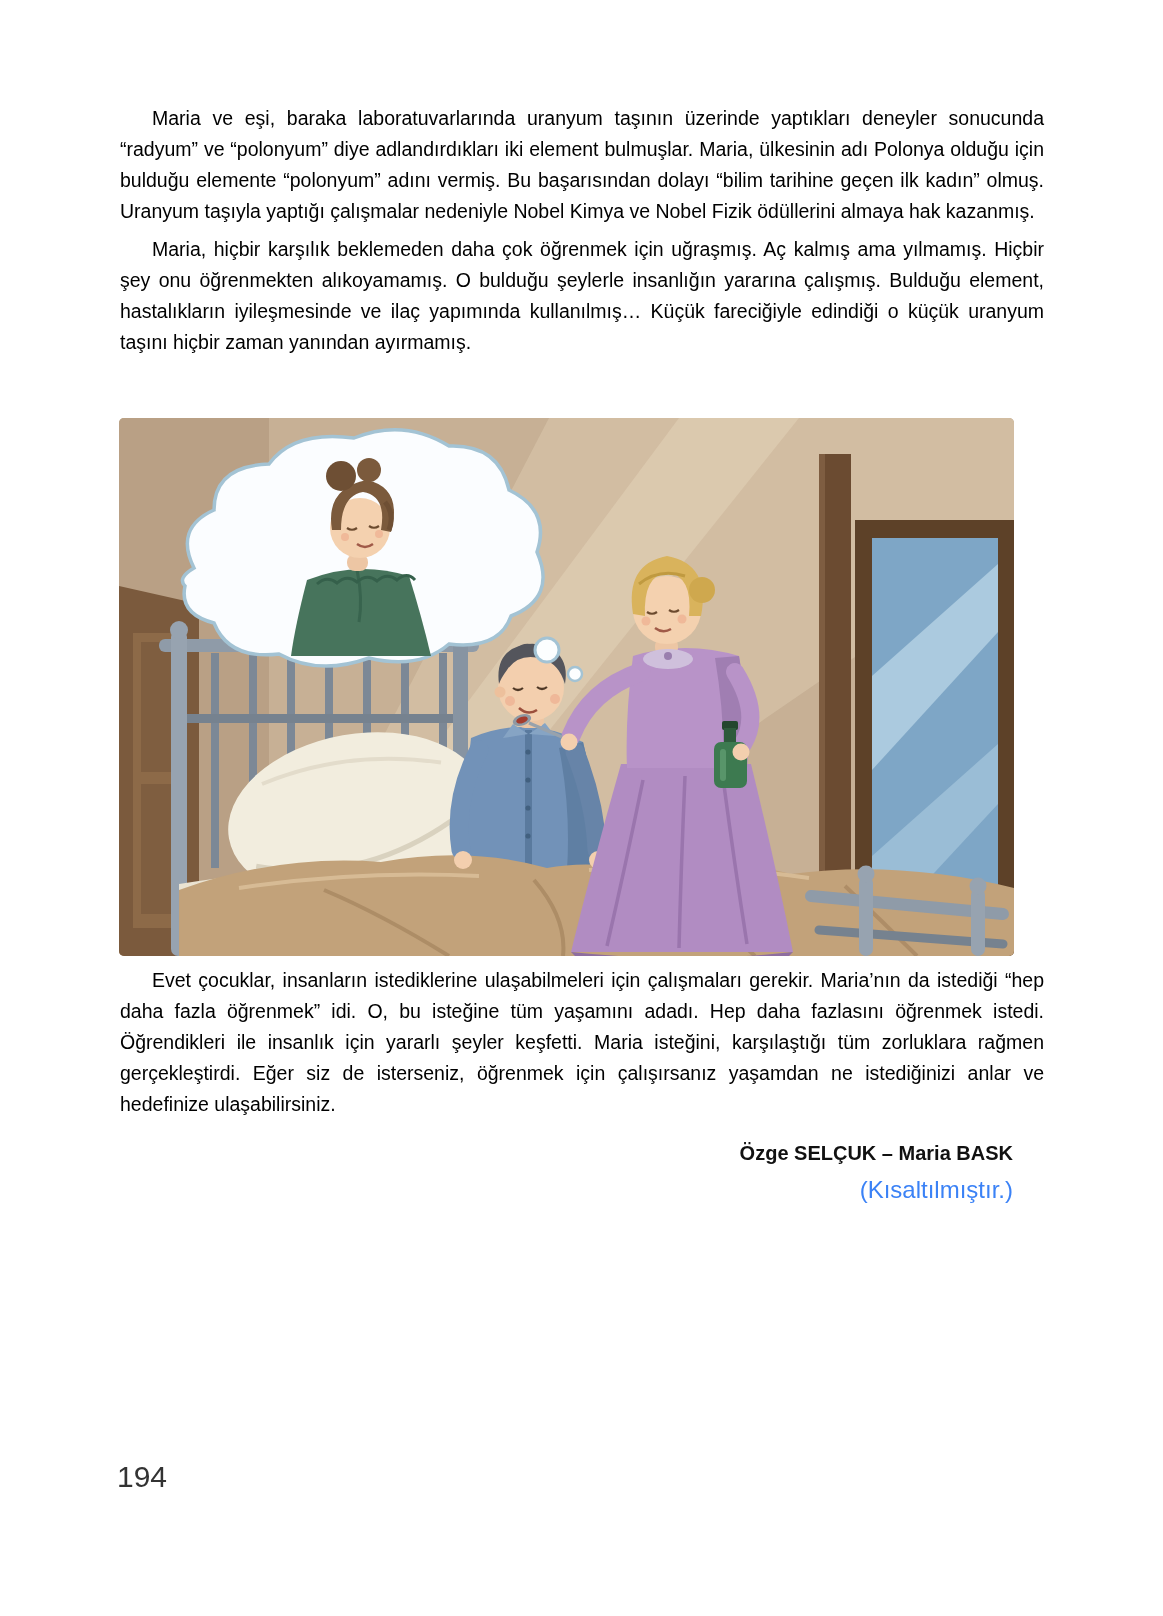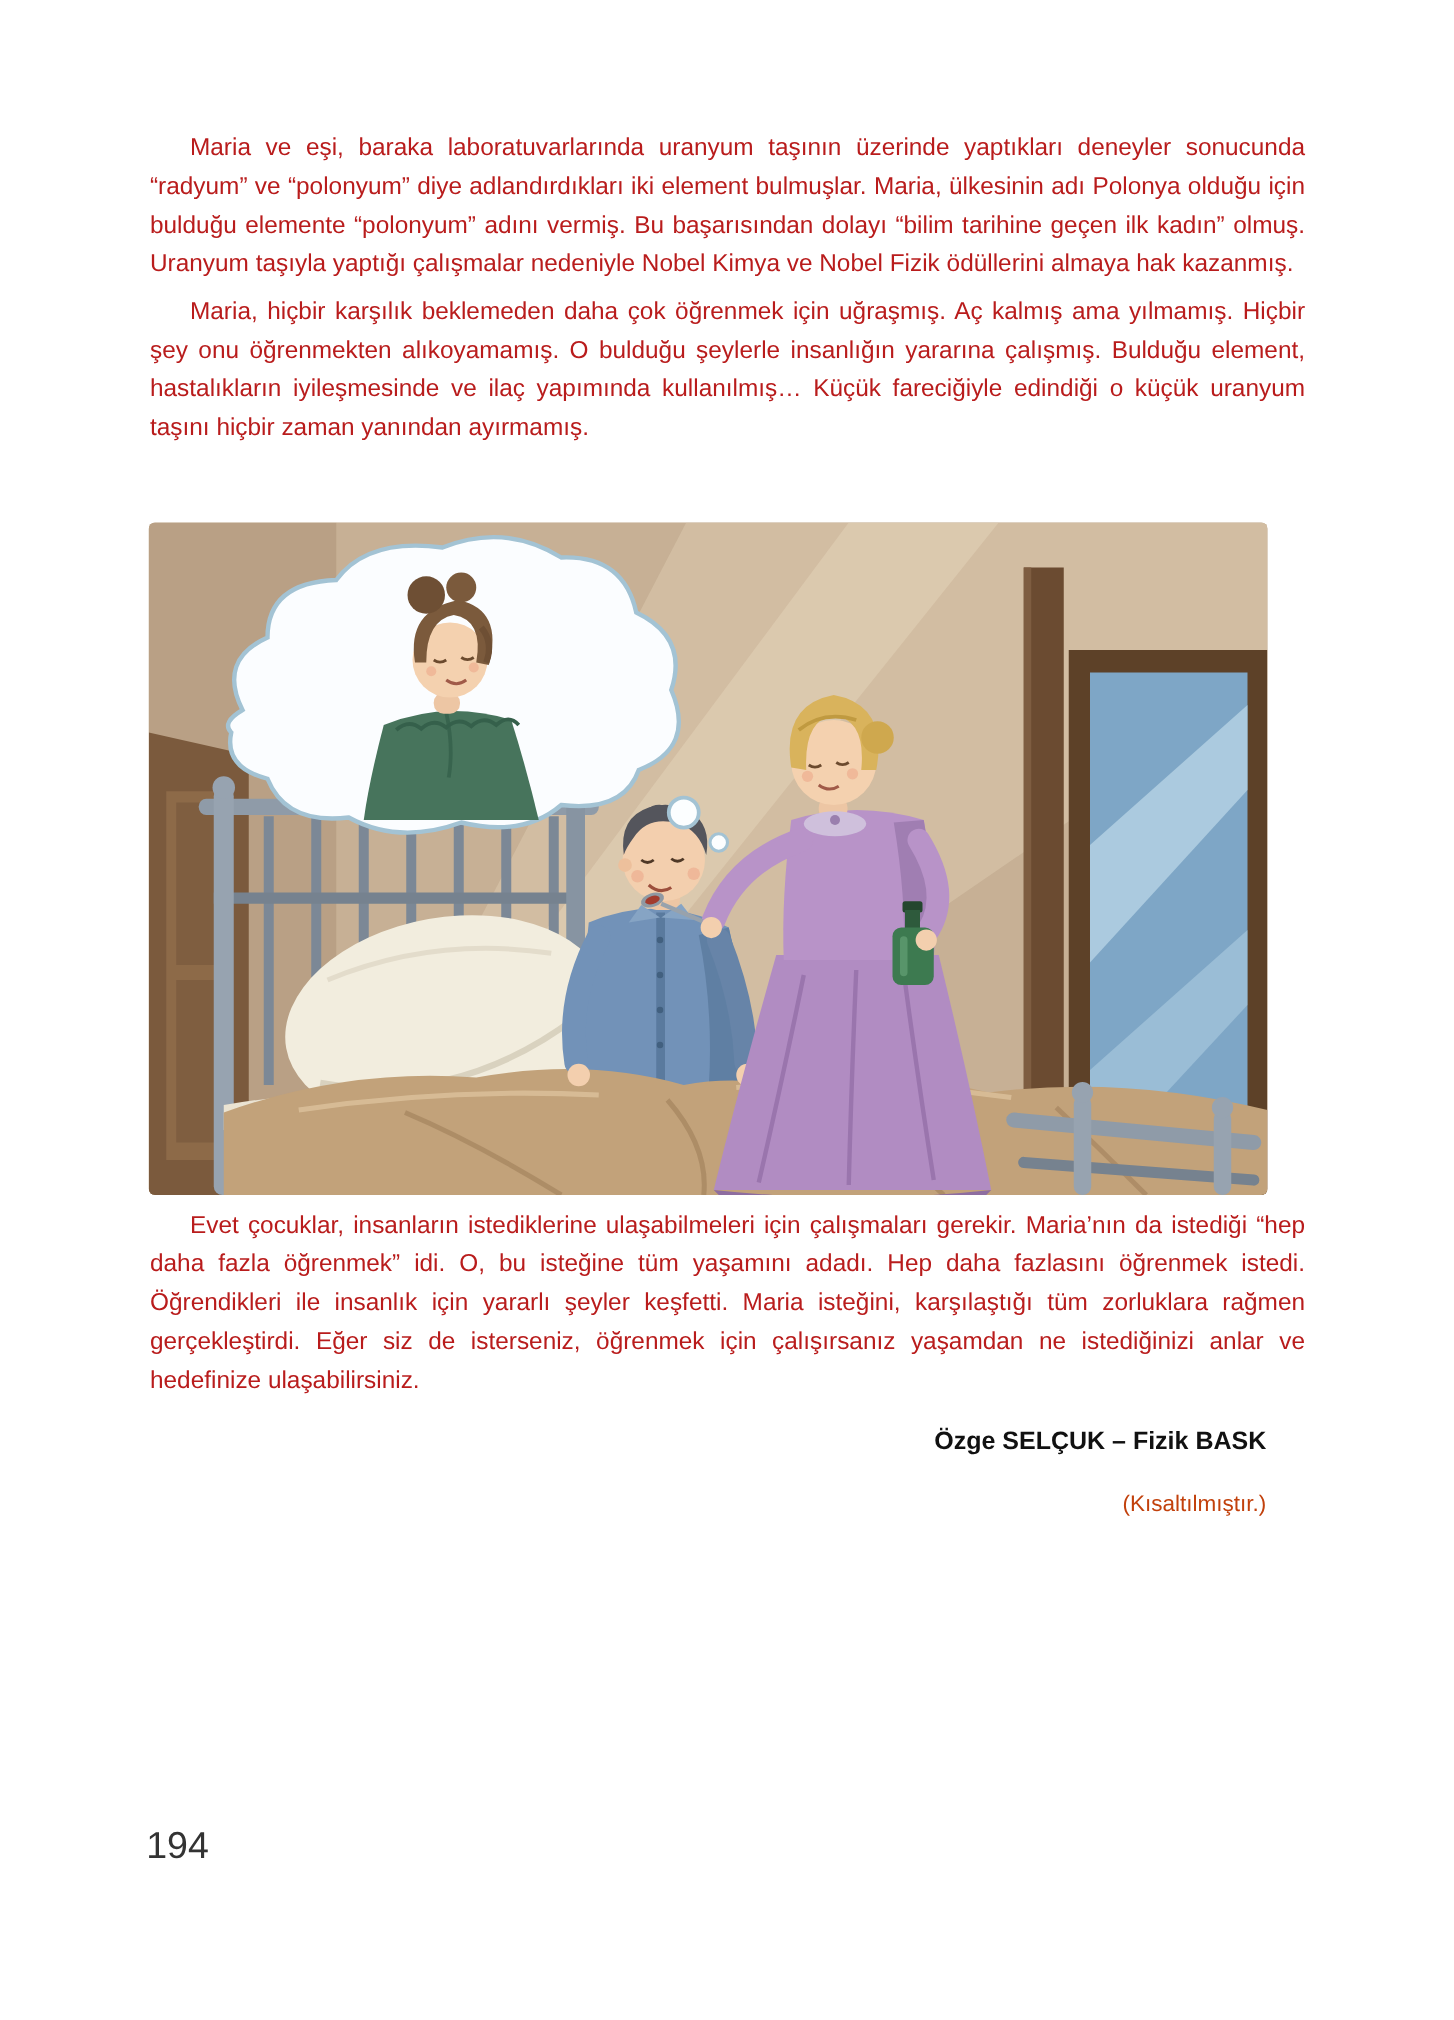--- a/index.html
+++ b/index.html
@@ -16,21 +16,21 @@
 
   .text-block { position: absolute; left: 120px; width: 924px; }
   .block-top { top: 103px; }
   .block-bottom { top: 965px; }
 
   .para {
     font-size: 19.5px;
     line-height: 31px;
     text-align: justify;
     text-indent: 32px;
-    color: #b91c1c;
+    color: #000000;
     hyphens: auto;
     -webkit-hyphens: auto;
   }
   .para + .para { margin-top: 7px; }
 
   .illustration {
     position: absolute;
     left: 119px; top: 418px;
     width: 895px; height: 538px;
     border-radius: 5px;
@@ -38,21 +38,21 @@
     background: #c7b095;
   }
   .illustration svg { display: block; }
 
   .attribution {
     position: absolute;
     right: 150px; top: 1142px;
     text-align: right;
   }
   .authors { font-weight: bold; font-size: 20px; color: #111111; }
-  .note { font-size: 18px; color: #c2410c; margin-top: 28px; }
+  .note { font-size: 24px; color: #3b82f6; margin-top: 11px; }
 
   .page-number {
     position: absolute;
     left: 117px; top: 1460px;
     font-size: 30px;
     color: #333333;
   }
 </style>
 </head>
 <body>
@@ -226,19 +226,19 @@
         </g>
       </g>
     </svg>
   </div>
 
   <div class="text-block block-bottom">
     <p class="para">Evet çocuklar, insanların istediklerine ulaşabilmeleri için çalışmaları gerekir. Maria’nın da istediği “hep daha fazla öğrenmek” idi. O, bu isteğine tüm yaşamını adadı. Hep daha fazlasını öğrenmek istedi. Öğrendikleri ile insanlık için yararlı şeyler keşfetti. Maria isteğini, karşılaştığı tüm zorluklara rağmen gerçekleştirdi. Eğer siz de isterseniz, öğrenmek için çalışırsanız yaşamdan ne istediğinizi anlar ve hedefinize ulaşabilirsiniz.</p>
   </div>
 
   <div class="attribution">
-    <div class="authors">Özge SELÇUK – Fizik BASK</div>
+    <div class="authors">Özge SELÇUK – Maria BASK</div>
     <div class="note">(Kısaltılmıştır.)</div>
   </div>
 
   <div class="page-number">194</div>
 
 </div>
 
 </body></html>

